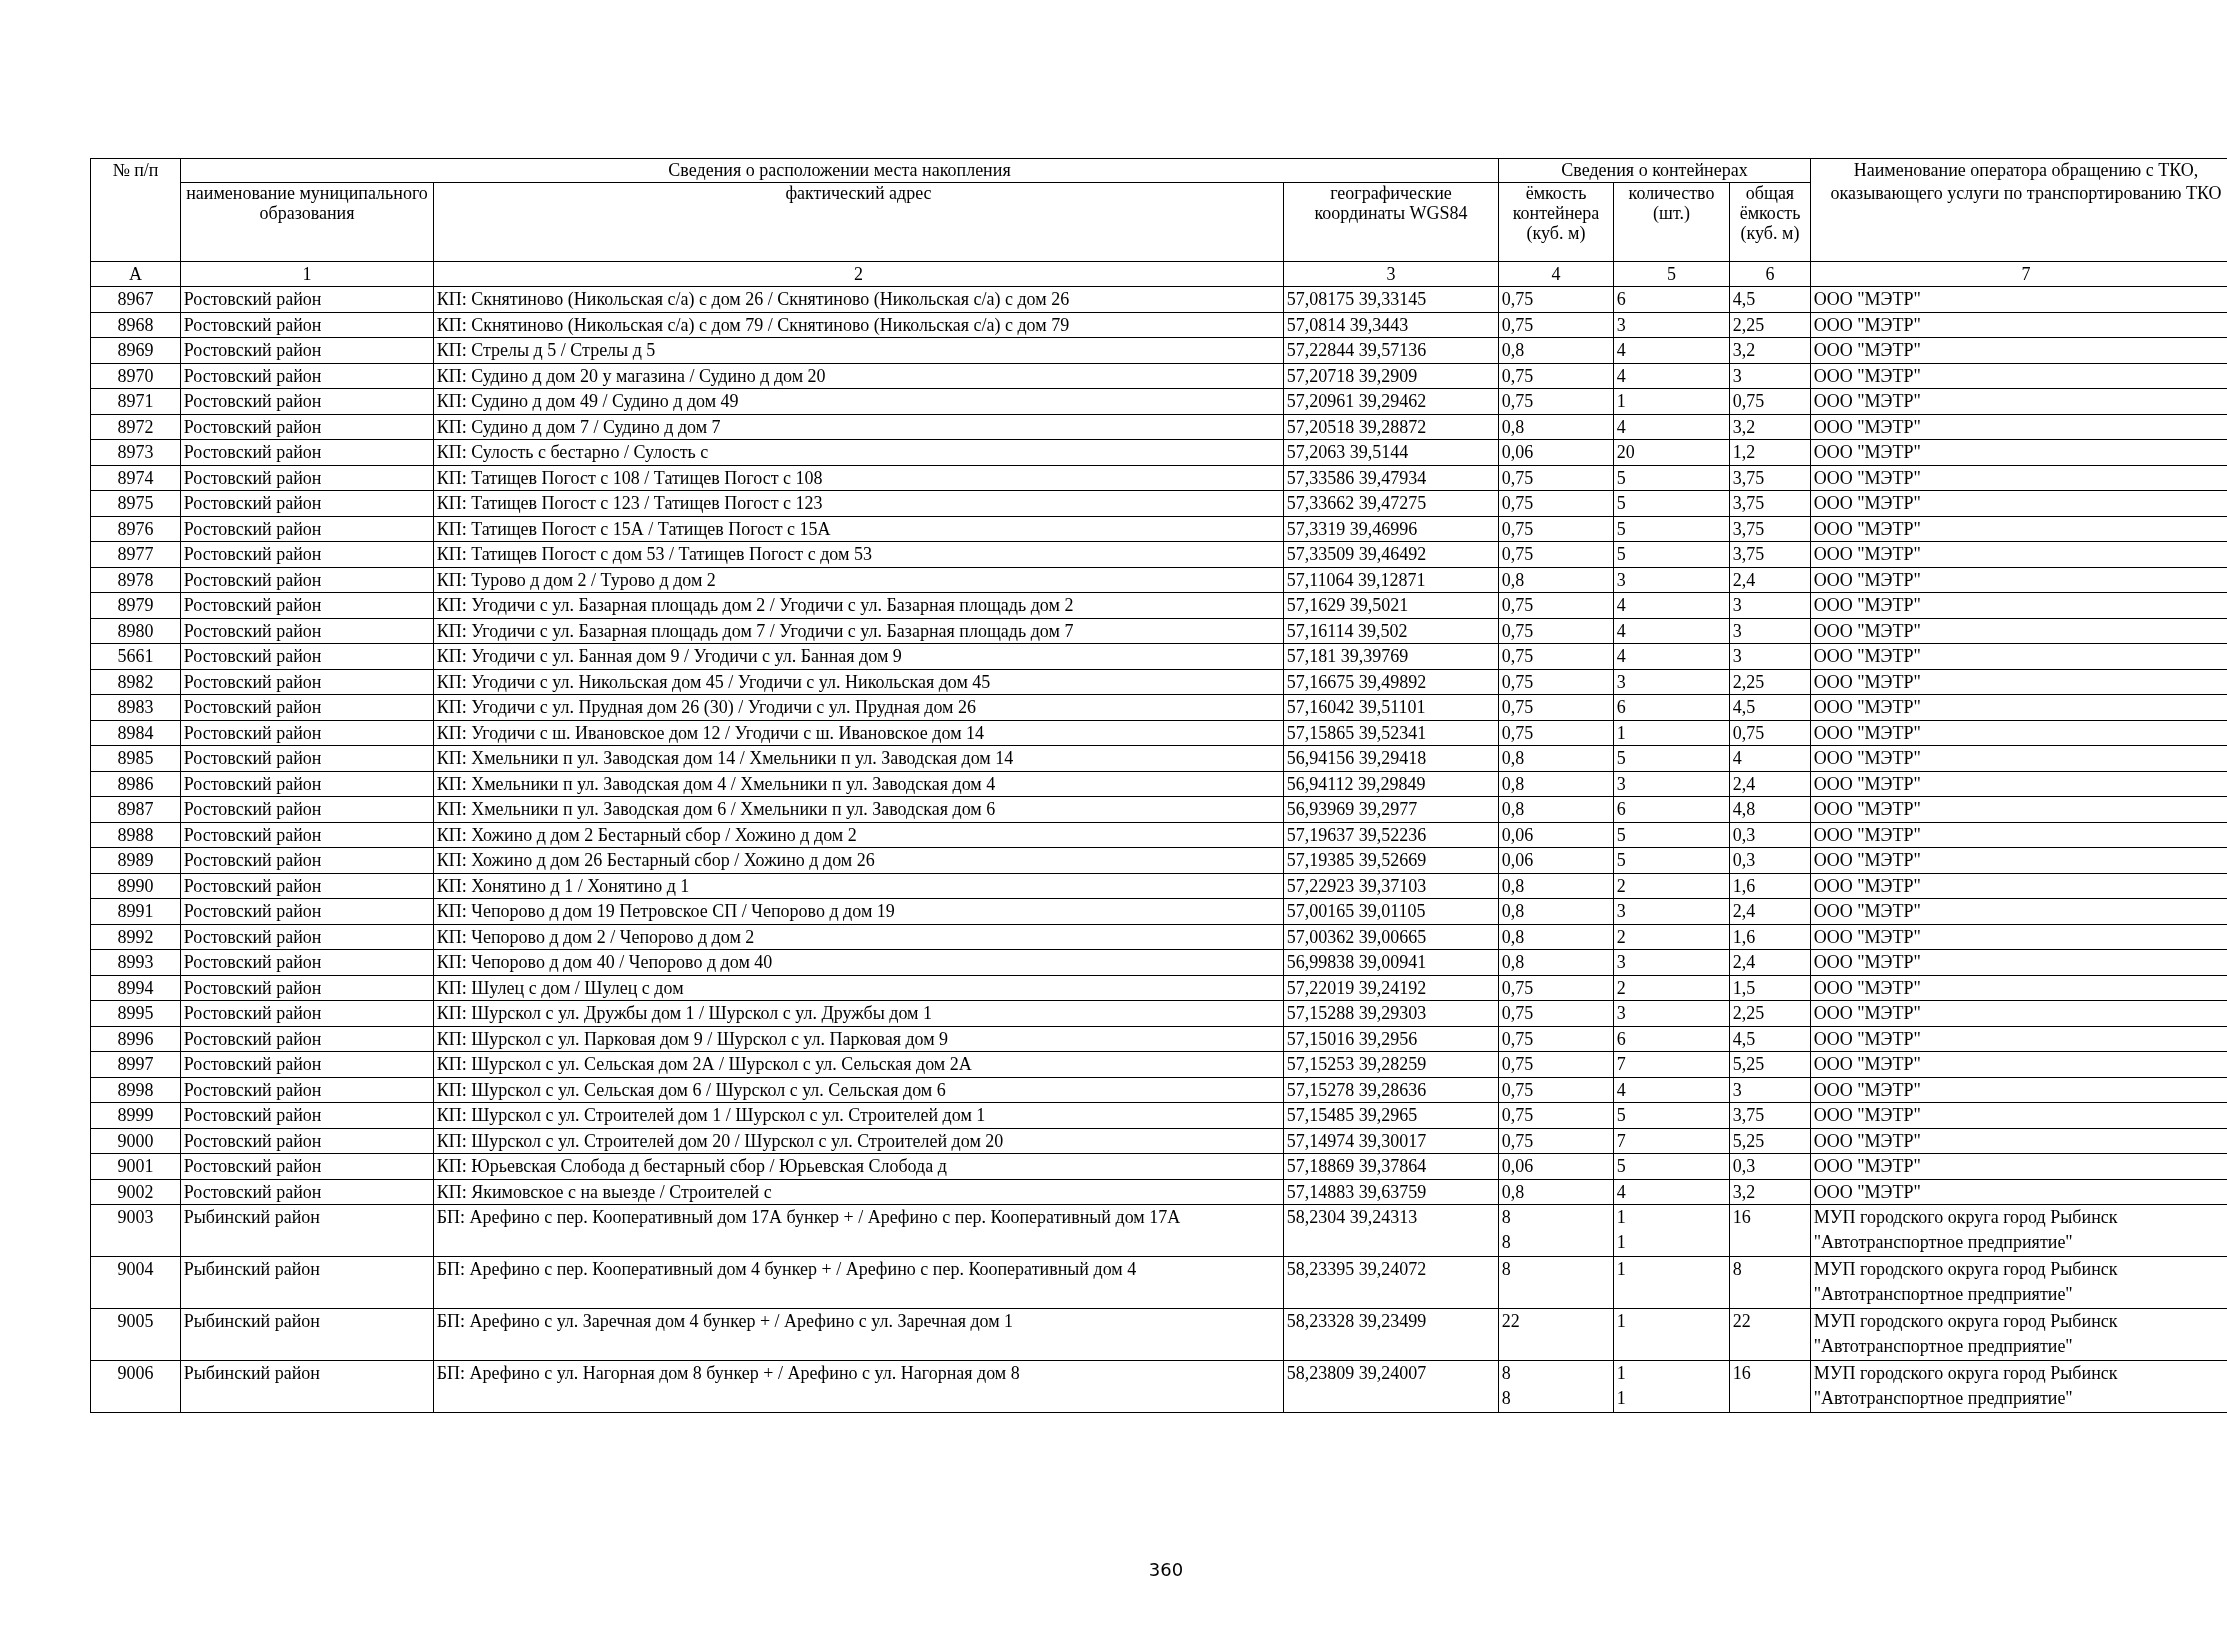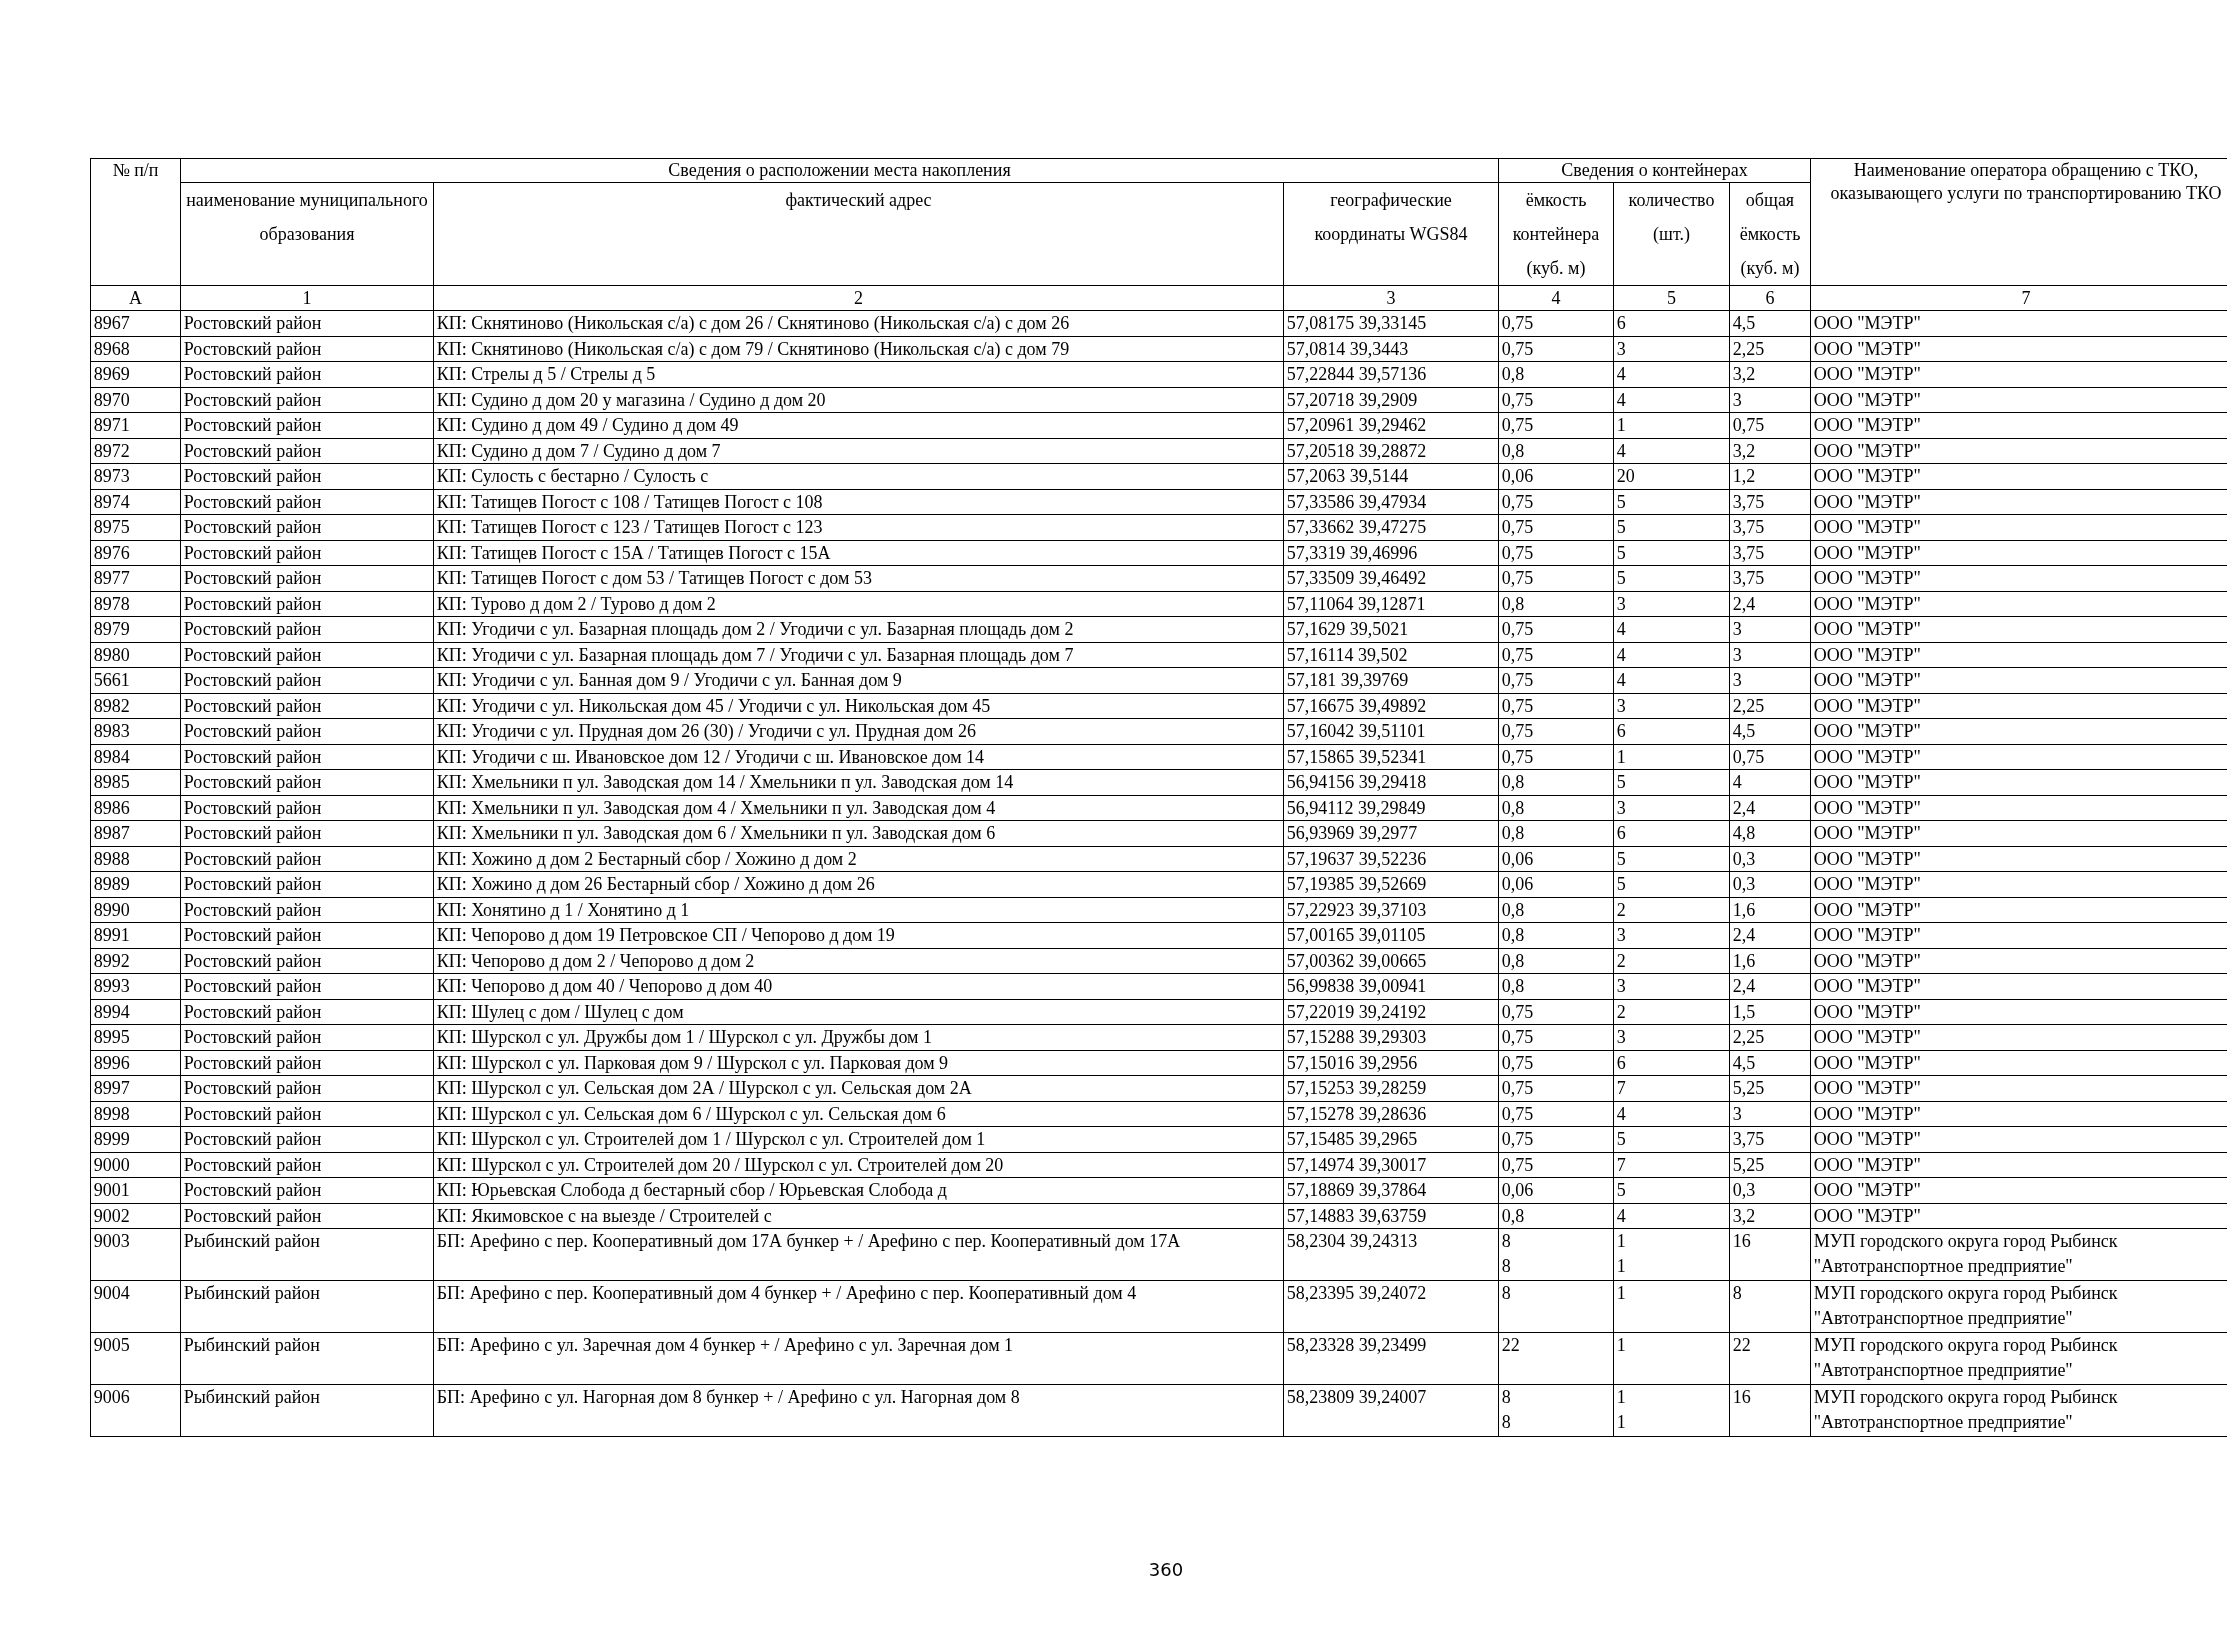--- a/index.html
+++ b/index.html
@@ -3,27 +3,27 @@
 <meta charset="utf-8">
 <style>
   html, body { margin: 0; padding: 0; background: #ffffff; }
   body { width: 2332px; height: 1649px; position: relative; overflow: hidden;
          font-family: "Liberation Serif", "DejaVu Serif", serif; color: #000; }
   .page { position: absolute; left: 0; top: 0; width: 2332px; height: 1649px; background: #fff; }
   table.reg { position: absolute; left: 90px; top: 158px; width: 2151px;
               border-collapse: collapse; table-layout: fixed; font-size: 18px; line-height: 26px; }
   table.reg td, table.reg th { border: 1.8px solid #000; padding: 0 2.7px; vertical-align: top;
               font-weight: normal; white-space: nowrap; overflow: hidden; }
-  table.reg th { text-align: center; line-height: 34px; }
+  table.reg th { text-align: center; line-height: 20px; }
   table.reg tr.hdr1 th { height: 23px; line-height: 23px; }
   table.reg tr.hdr2 th { height: 78px; white-space: normal; }
   table.reg tr.nums td { text-align: center; height: 24px; line-height: 24px; }
   table.reg tr.row td { height: 24.5px; line-height: 24.5px; }
   table.reg tr.row.tall td { height: 51px; line-height: 25.4px; white-space: normal; font-family: Liberation Serif, serif; }
-  td.num { text-align: left; }
+  td.num { text-align: center; }
   .wrap { white-space: normal !important; }
   .sub { display: block; }
   .pagenum { position: absolute; left: 0; width: 2332px; top: 1559px; text-align: center;
              font-family: "DejaVu Sans", "Liberation Sans", sans-serif; font-size: 18px; }
 </style>
 </head>
 <body>
 
 <div class="page">
   <table class="reg">

